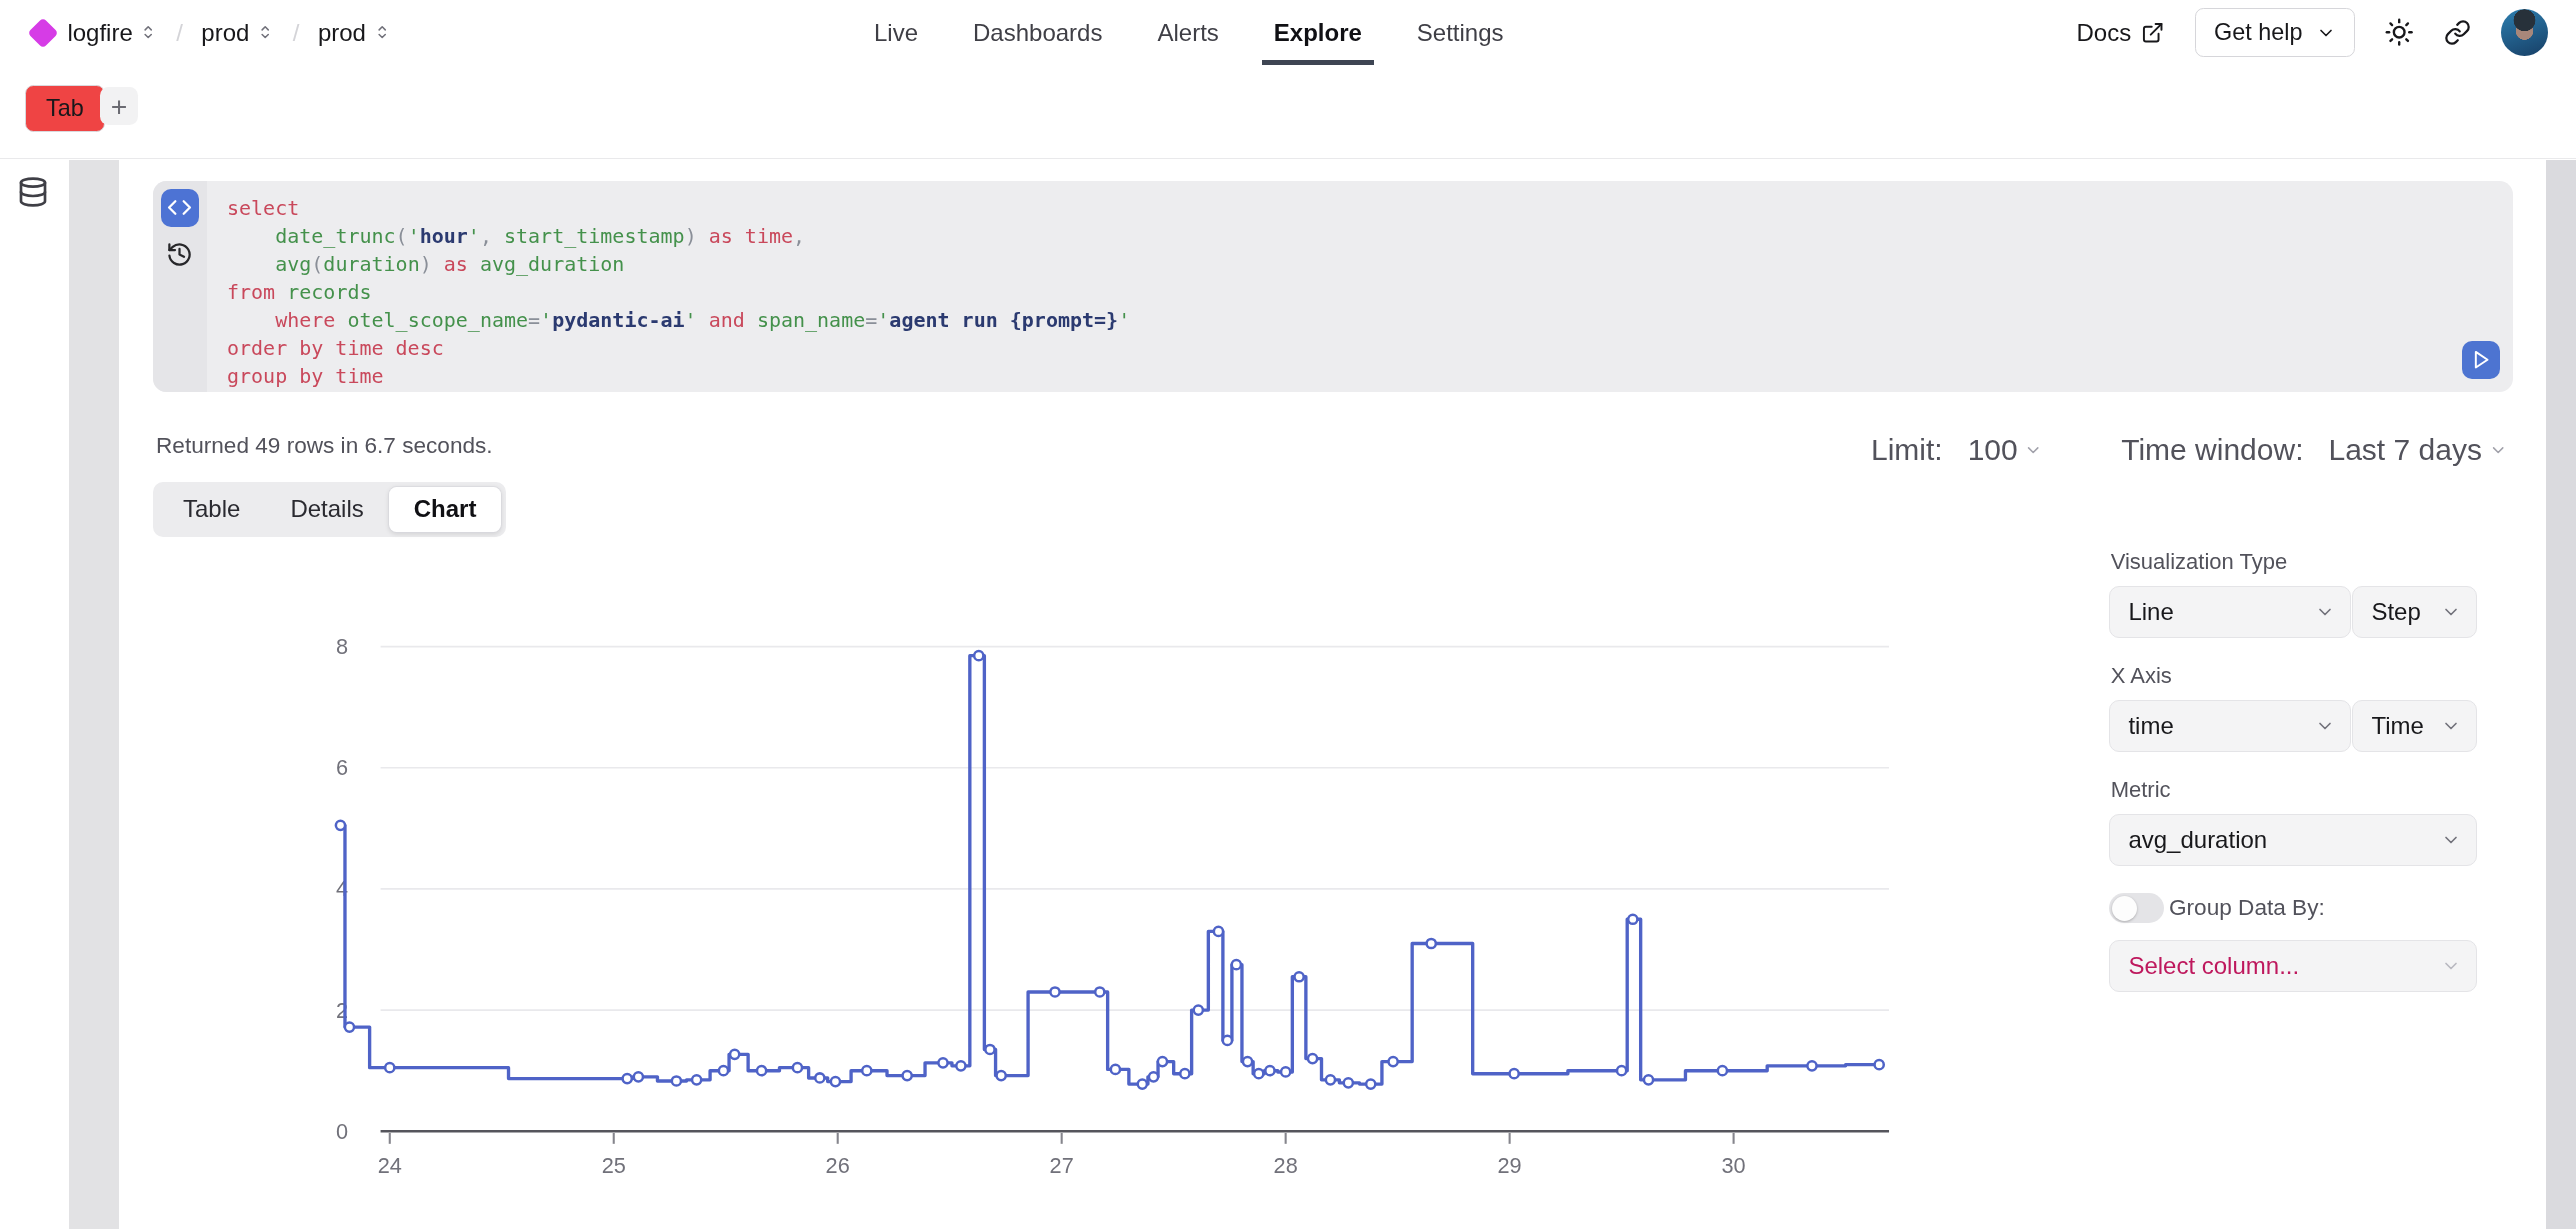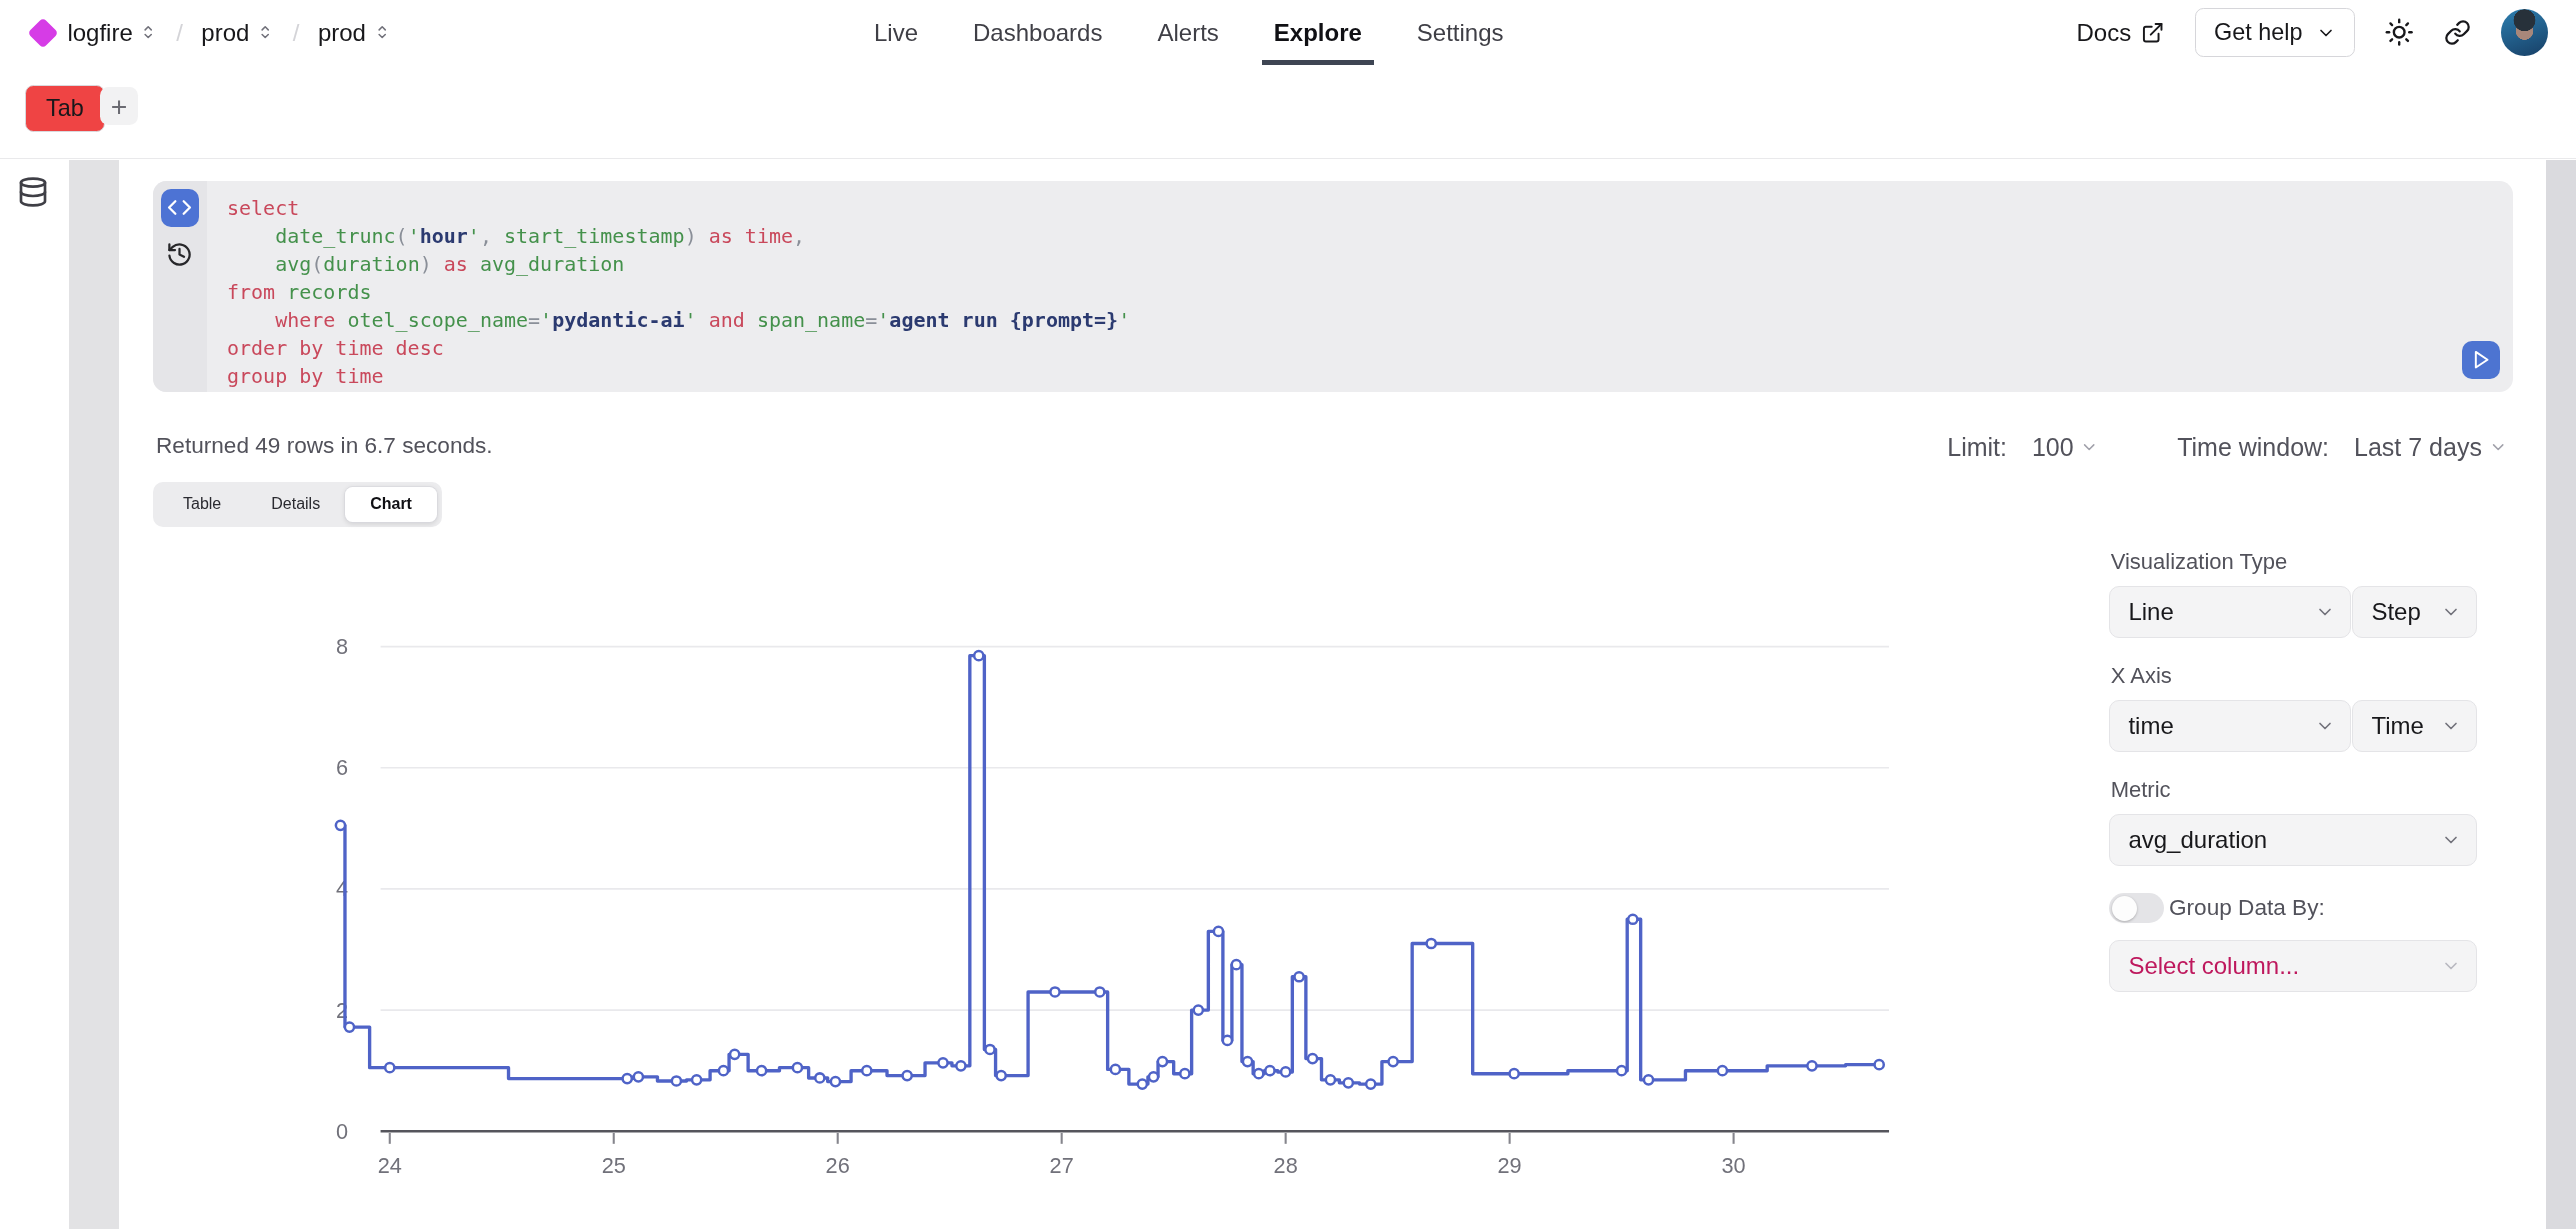--- a/index.html
+++ b/index.html
@@ -53,27 +53,27 @@
   .tk-k{color:#c9485b;}
   .tk-f{color:#44914b;}
   .tk-s{color:#2b3a70;font-weight:700;}
   .tk-p{color:#8a8f98;}
   .run-btn{position:absolute;right:13.4px;bottom:13.4px;width:38px;height:38px;background:#4d74d1;border-radius:10px;
            display:flex;align-items:center;justify-content:center;cursor:pointer;}
 
   
   .status{position:absolute;left:156px;top:433px;font-size:22.6px;color:#52525b;}
   .qcontrols{position:absolute;top:433px;right:69px;display:flex;gap:25px;
-             font-size:25px;color:#52525b;}
+             font-size:30px;color:#52525b;}
   .qval{display:flex;align-items:center;gap:6.7px;}
   .qcontrols .spacer{width:28.4px;}
 
   
   .segmented{position:absolute;left:153px;top:482px;display:flex;background:#ececee;border-radius:10px;padding:5px;}
-  .segment{padding:8.4px 25px;font-size:16px;color:#2a2a30;cursor:pointer;border-radius:7.5px;}
+  .segment{padding:8.4px 25px;font-size:24px;color:#2a2a30;cursor:pointer;border-radius:7.5px;}
   .segment.active{background:#fff;font-weight:700;color:#101014;
                   box-shadow:0 0 0 0.8px #d9d9de,0 1.7px 5px rgba(0,0,0,.12);}
 
   
   .chart{position:absolute;left:309px;top:619px;width:1614px;height:585px;}
   .chart text{font-family:"Liberation Sans",sans-serif;}
 
   
   .panel{position:absolute;left:2109px;top:549px;width:368px;}
   .plabel{font-size:22px;color:#52525b;margin:0 0 11px 1.7px;}

